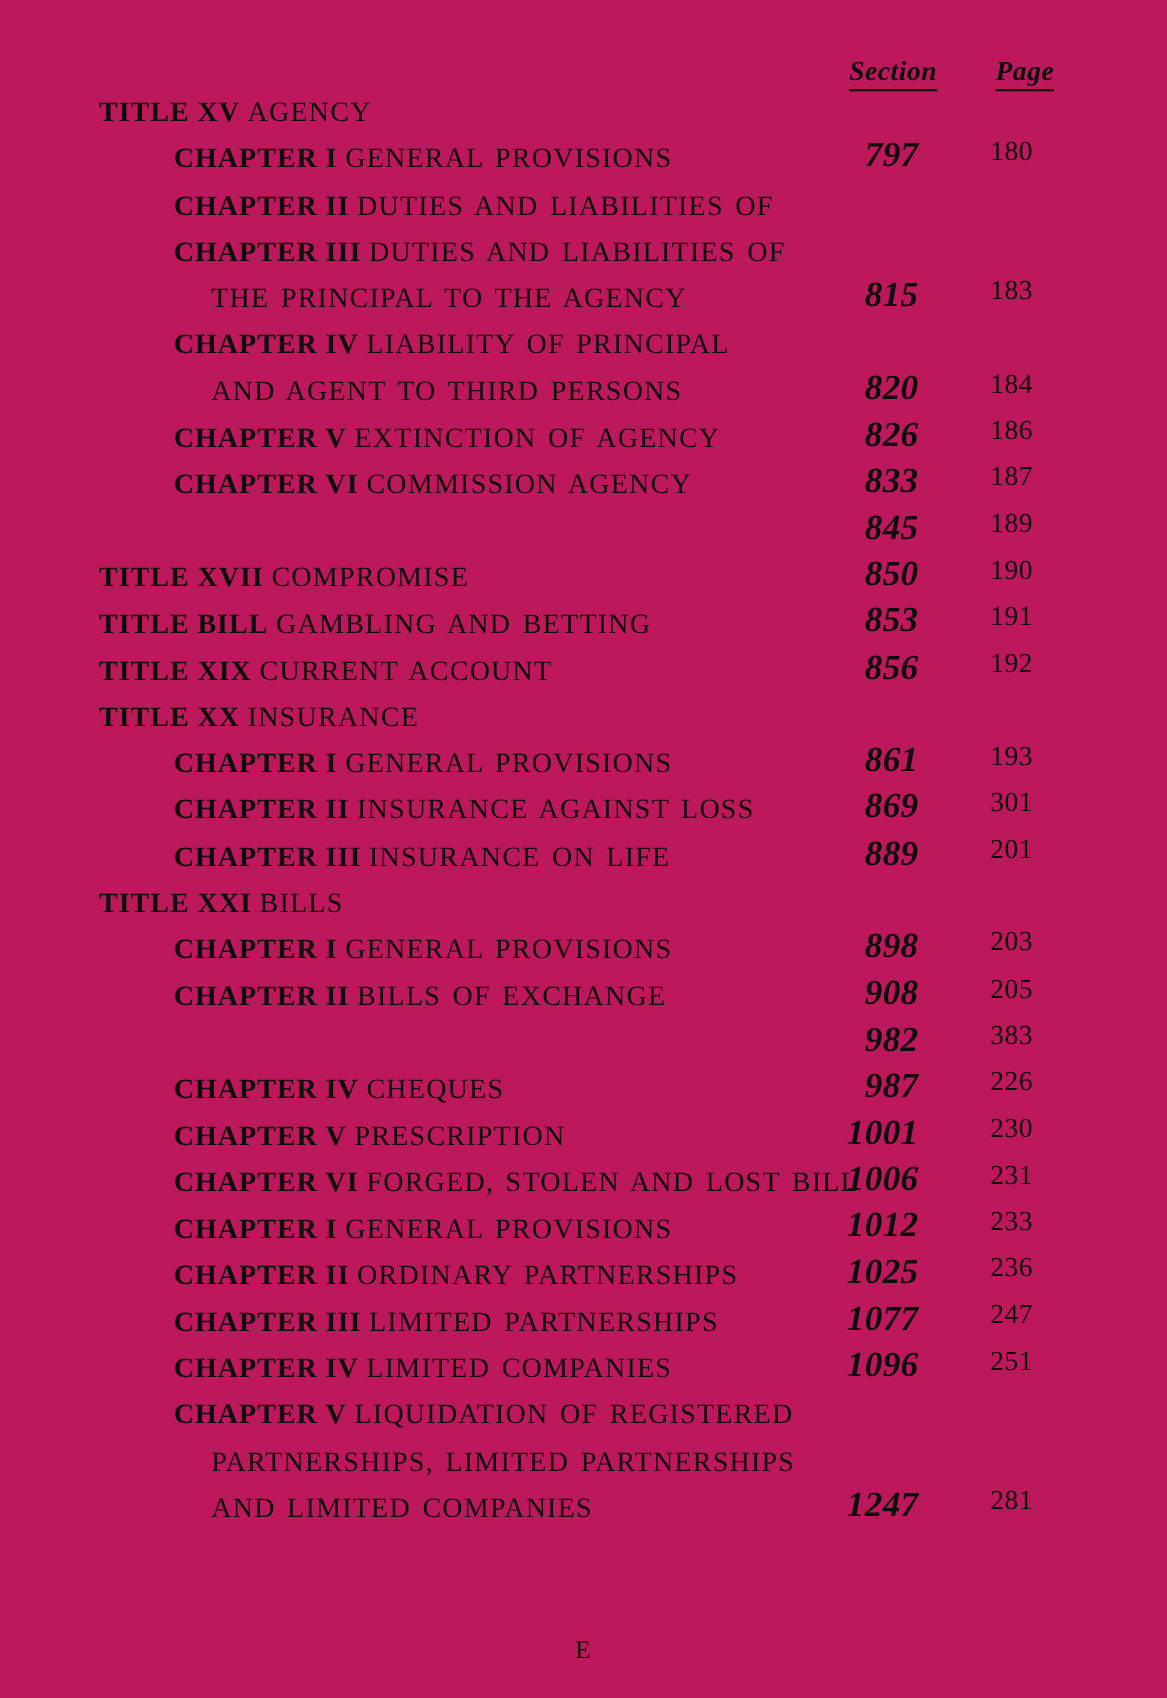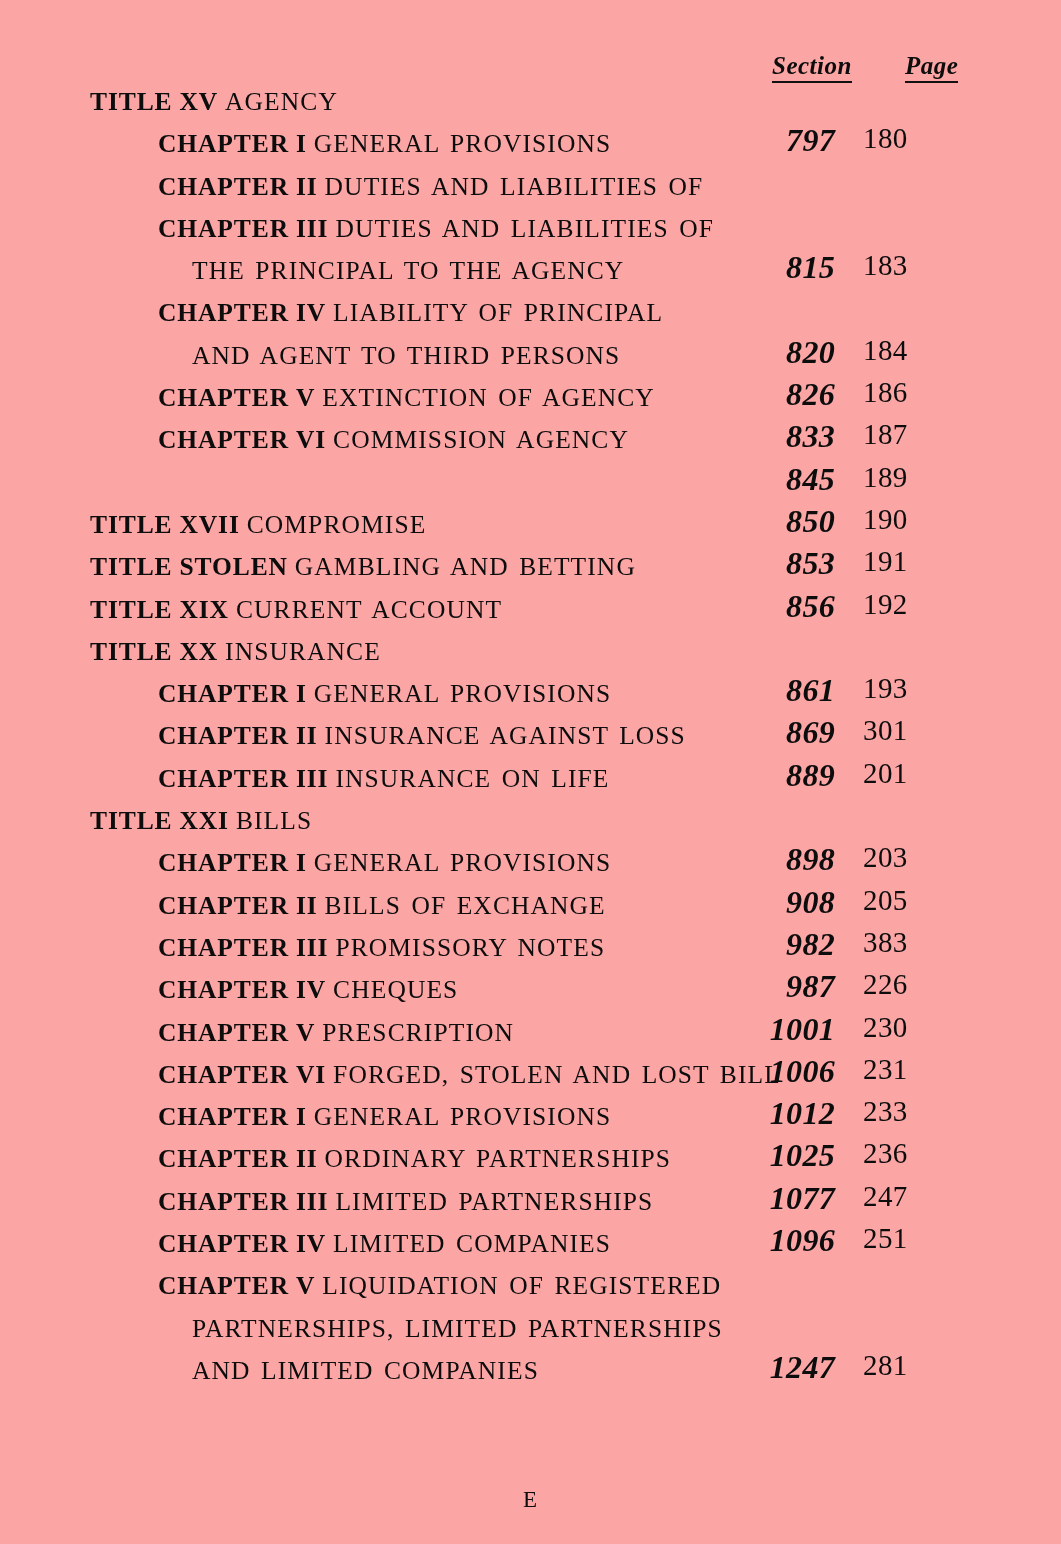--- a/index.html
+++ b/index.html
@@ -13,21 +13,21 @@
     height: 1544px;
     position: relative;
     font-family: "Liberation Serif", "DejaVu Serif", serif;
     color: #0d0d0d;
     overflow: hidden;
   }
 
   .page {
     position: absolute;
     inset: 0;
-    background: #fca5a5;
+    background: #be185d;
   }
 
   
   .col-header {
     position: absolute;
     top: 52px;
     left: 0;
     width: 100%;
     height: 40px;
   }
@@ -89,24 +89,25 @@
     font-style: italic;
     font-weight: bold;
     font-size: 32px;
     line-height: 30px;
     letter-spacing: 0.3px;
   }
   .page-no {
     position: absolute;
     top: -6px;
     width: 76px;
+    text-align: right;
     left: 853px;
     font-style: normal;
     font-weight: normal;
-    font-size: 29px;
+    font-size: 25px;
     line-height: 30px;
     letter-spacing: 0.4px;
   }
 
   
   .footer-mark {
     position: absolute;
     top: 1487px;
     left: 0;
     width: 100%;
@@ -166,21 +167,21 @@
       <div class="row">
         <div class="section-no">845</div>
         <div class="page-no">189</div>
       </div>
       <div class="row">
         <div class="label lvl-title"><span class="kw">TITLE</span> <span class="kw num">XVII</span> <span class="txt wide">COMPROMISE</span></div>
         <div class="section-no">850</div>
         <div class="page-no">190</div>
       </div>
       <div class="row">
-        <div class="label lvl-title"><span class="kw">TITLE</span> <span class="kw num">STOLEN</span> <span class="txt wide">GAMBLING AND BETTING</span></div>
+        <div class="label lvl-title"><span class="kw">TITLE</span> <span class="kw num">BILL</span> <span class="txt wide">GAMBLING AND BETTING</span></div>
         <div class="section-no">853</div>
         <div class="page-no">191</div>
       </div>
       <div class="row">
         <div class="label lvl-title"><span class="kw">TITLE</span> <span class="kw num">XIX</span> <span class="txt wide">CURRENT ACCOUNT</span></div>
         <div class="section-no">856</div>
         <div class="page-no">192</div>
       </div>
       <div class="row">
         <div class="label lvl-title"><span class="kw">TITLE</span> <span class="kw num">XX</span> <span class="txt wide">INSURANCE</span></div>
@@ -207,21 +208,20 @@
         <div class="label lvl-chapter"><span class="kw">CHAPTER</span> <span class="kw num">I</span> <span class="txt wide">GENERAL PROVISIONS</span></div>
         <div class="section-no">898</div>
         <div class="page-no">203</div>
       </div>
       <div class="row">
         <div class="label lvl-chapter"><span class="kw">CHAPTER</span> <span class="kw num">II</span> <span class="txt wide">BILLS OF EXCHANGE</span></div>
         <div class="section-no">908</div>
         <div class="page-no">205</div>
       </div>
       <div class="row">
-        <div class="label lvl-chapter"><span class="kw">CHAPTER</span> <span class="kw num">III</span> <span class="txt wide">PROMISSORY NOTES</span></div>
         <div class="section-no">982</div>
         <div class="page-no">383</div>
       </div>
       <div class="row">
         <div class="label lvl-chapter"><span class="kw">CHAPTER</span> <span class="kw num">IV</span> <span class="txt wide">CHEQUES</span></div>
         <div class="section-no">987</div>
         <div class="page-no">226</div>
       </div>
       <div class="row">
         <div class="label lvl-chapter"><span class="kw">CHAPTER</span> <span class="kw num">V</span> <span class="txt wide">PRESCRIPTION</span></div>

